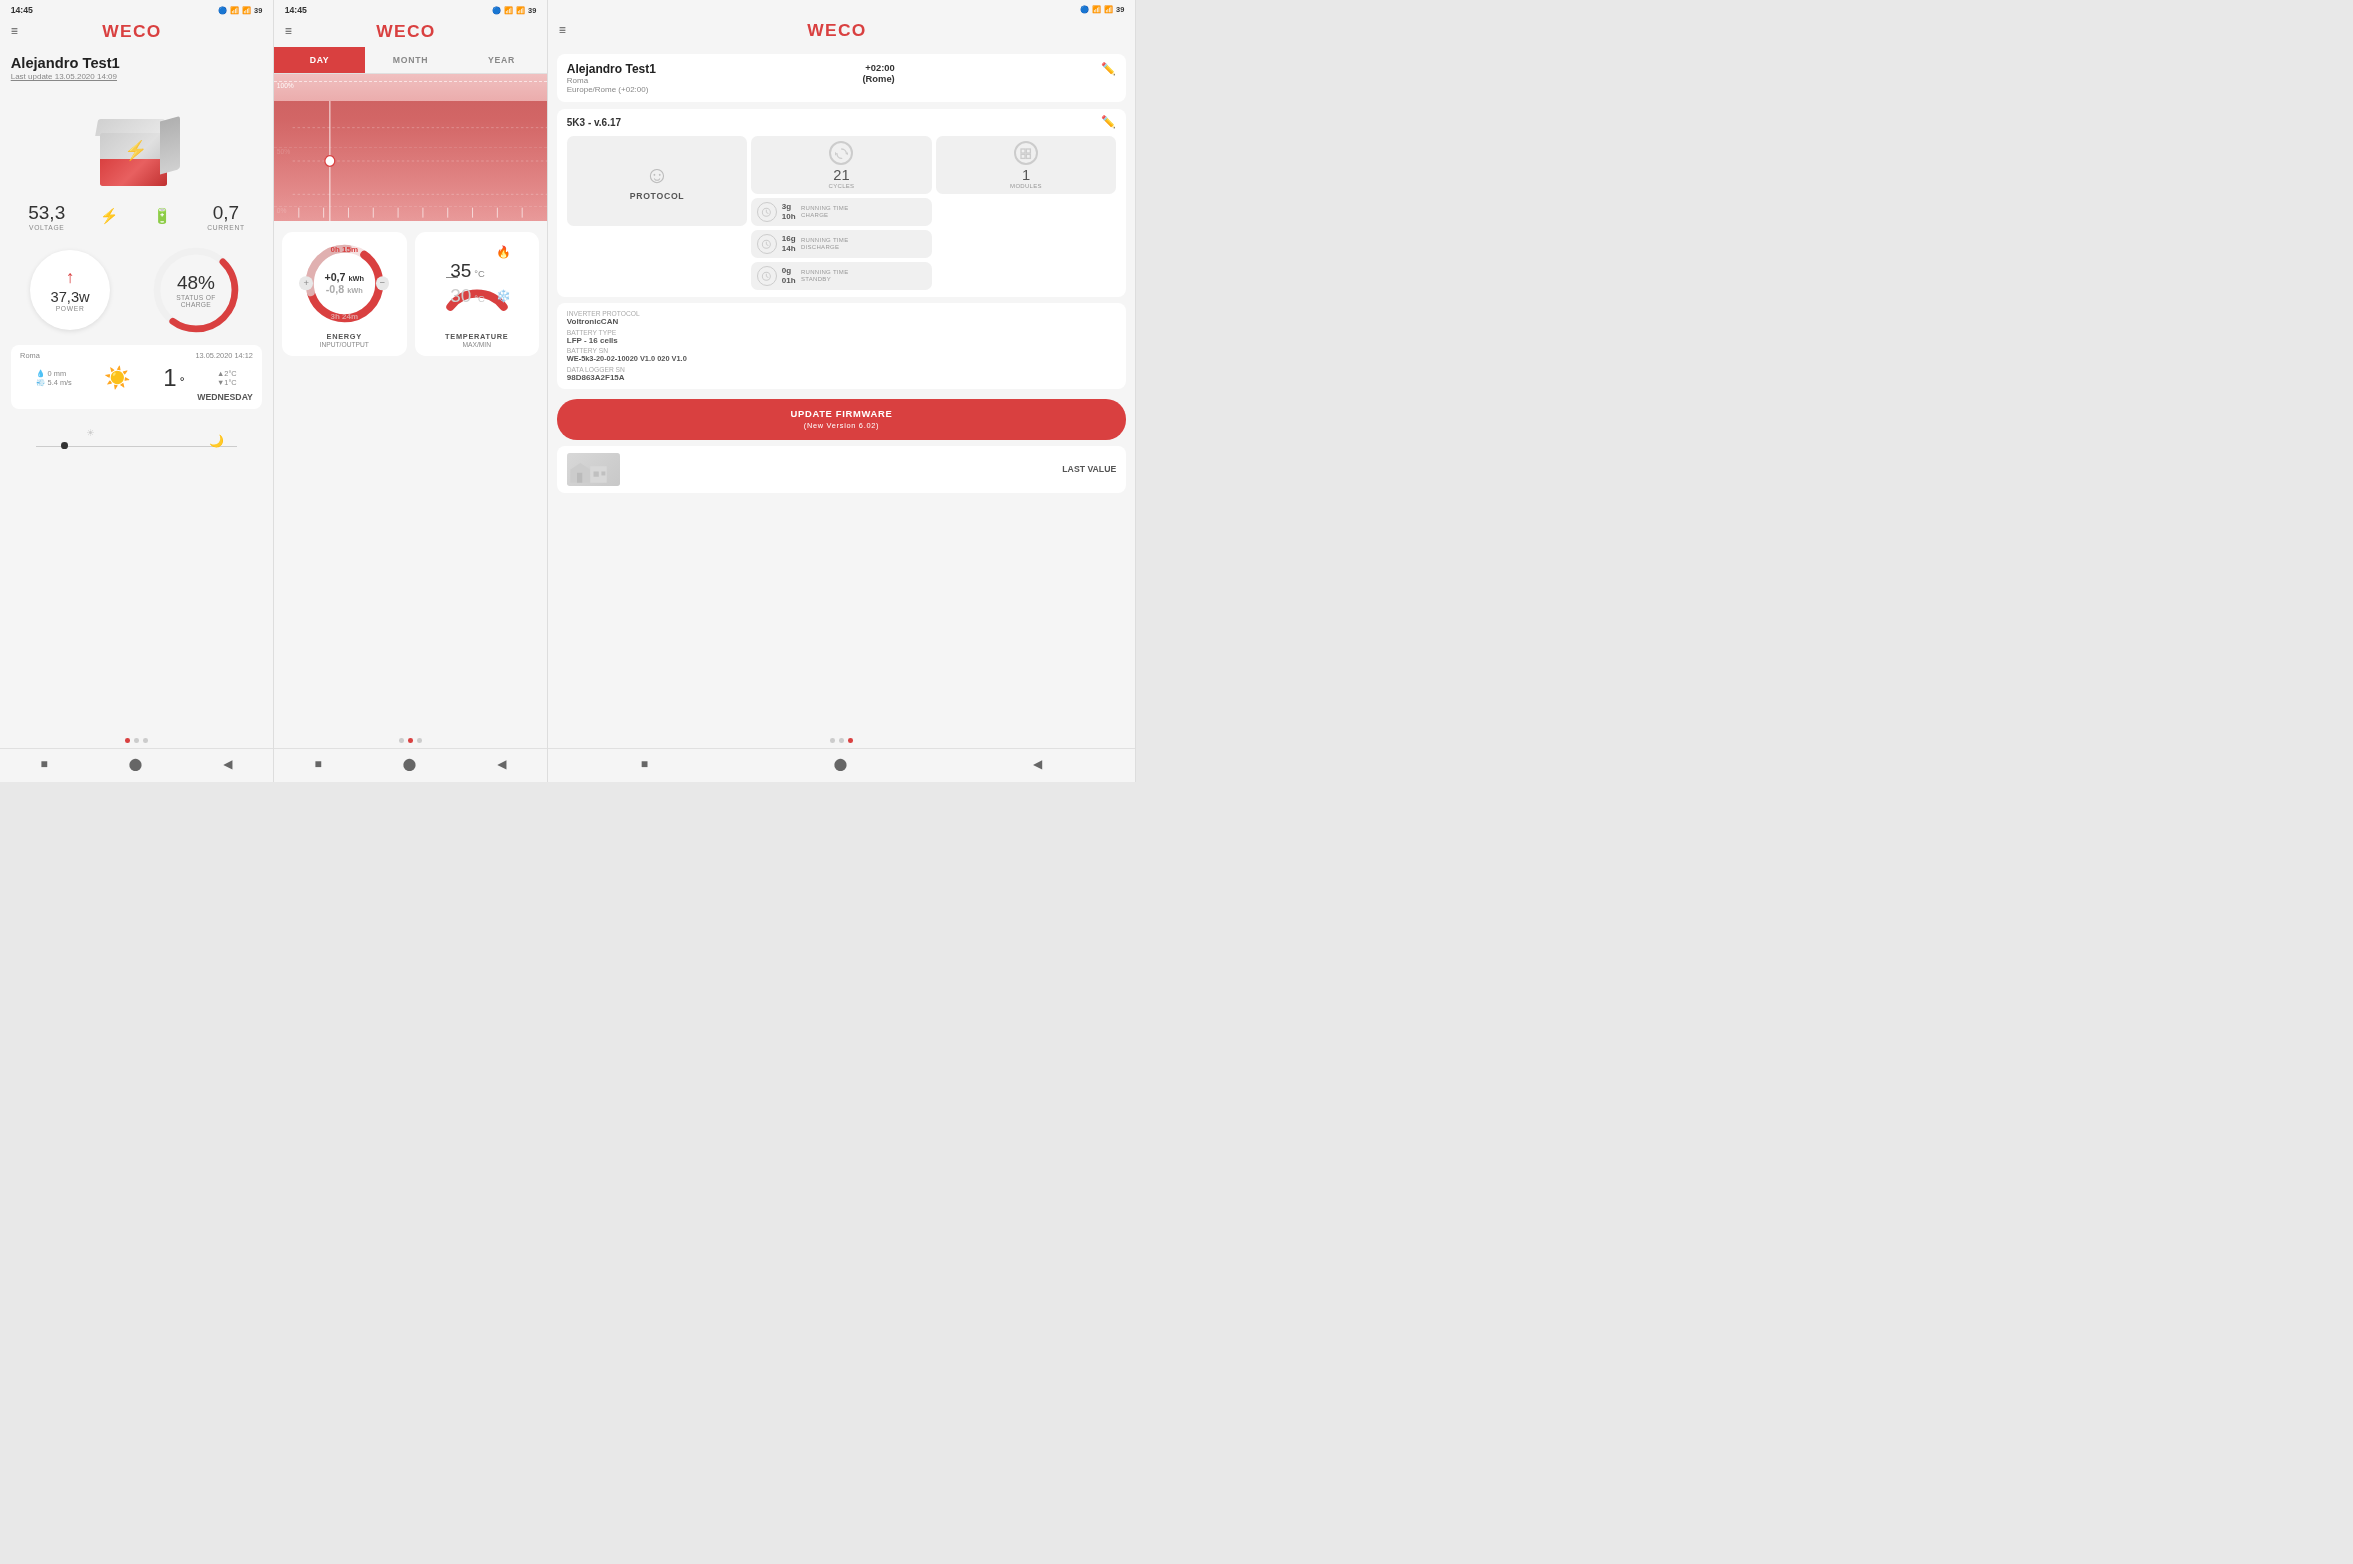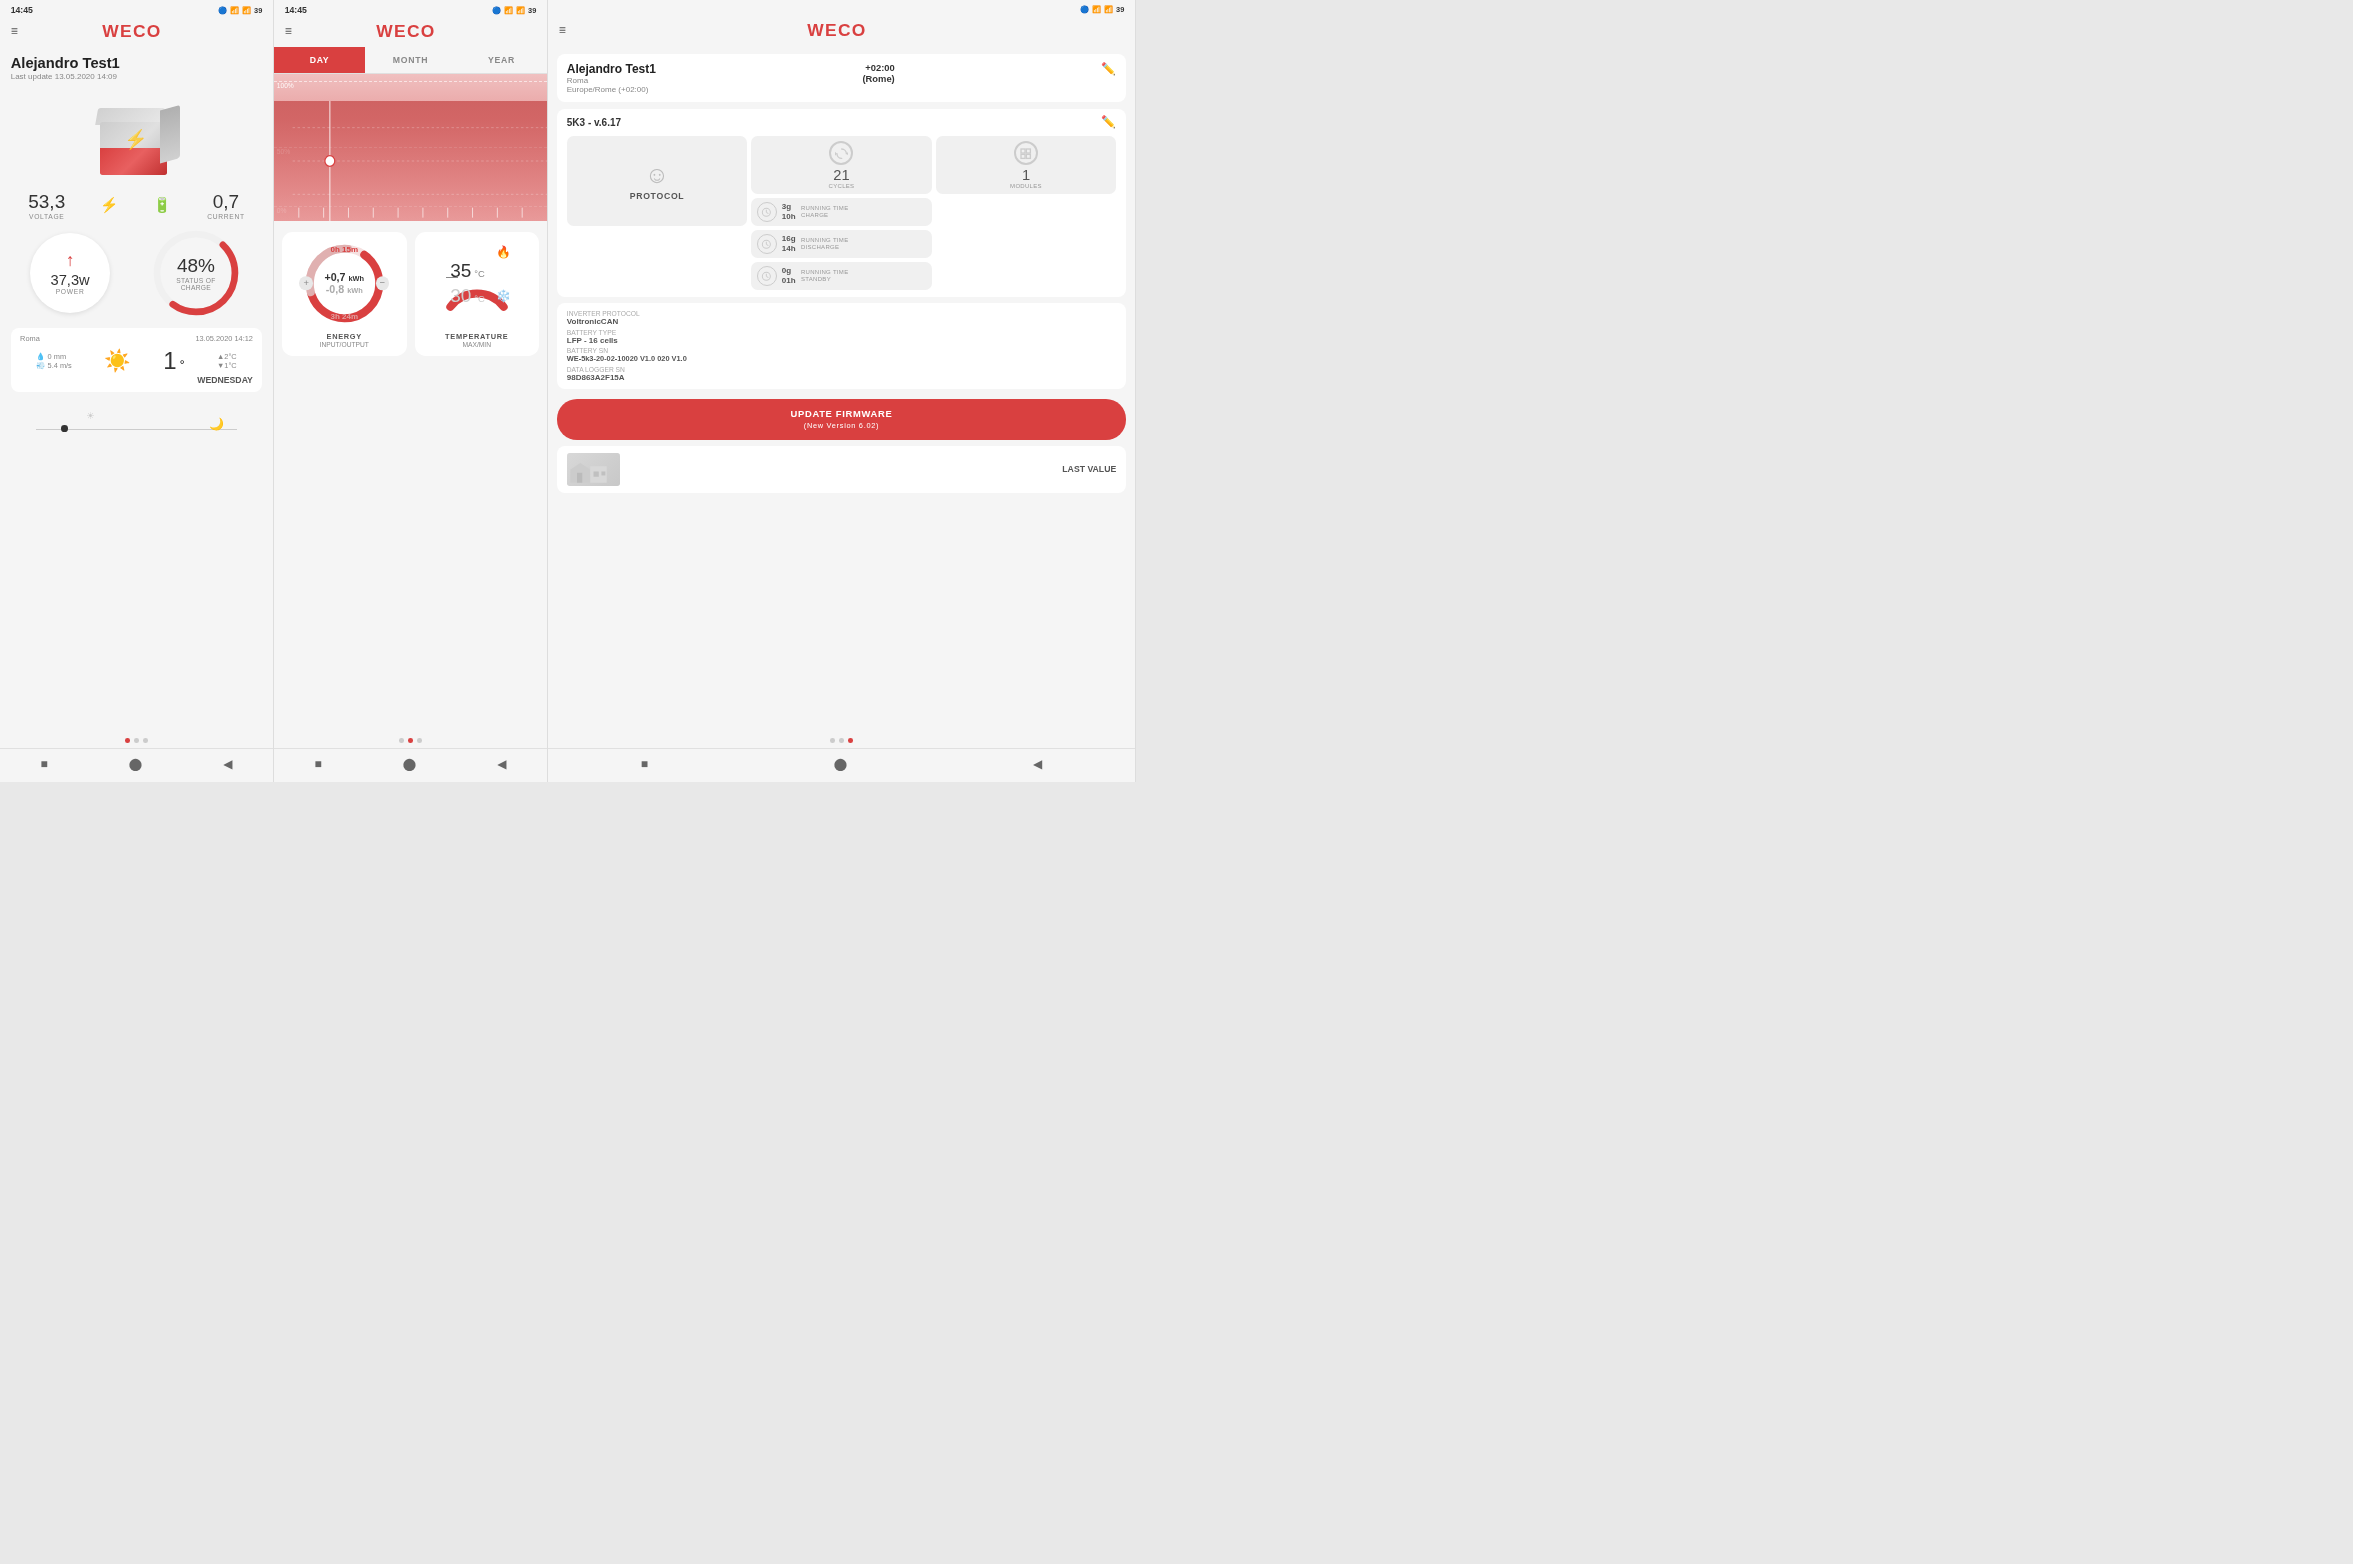--- a/index.html
+++ b/index.html
@@ -47,21 +47,21 @@
     .hamburger { font-size: 12px; color: #555; cursor: pointer; }
     .weco-logo {
       font-size: 17.4px;
       font-weight: 900;
       color: #d94040;
       letter-spacing: 1.3px;
     }
     
     .p1-content { flex: 1; padding: 8px 10.7px; overflow: hidden; }
     .p1-title { font-size: 14.7px; font-weight: 700; color: #222; margin-bottom: 1.3px; }
-    .p1-subtitle { font-size: 8px; color: #888; margin-bottom: 10px; }
+    .p1-subtitle { font-size: 8px; color: #888; margin-bottom: 21px; text-decoration: underline; }
     .battery-visual {
       display: flex;
       justify-content: center;
       align-items: center;
       margin-bottom: 5.3px;
       position: relative;
       height: 94px;
     }
     .battery-3d {
       position: relative;
@@ -102,21 +102,21 @@
       position: absolute;
       top: 27px; left: 50%;
       transform: translateX(-50%);
       font-size: 19px;
       color: rgba(255,255,255,0.8);
     }
     .metrics-row {
       display: flex;
       justify-content: space-around;
       align-items: center;
-      margin-bottom: 6px;
+      margin-bottom: 12px;
     }
     .metric-item { text-align: center; }
     .metric-value { font-size: 19px; font-weight: 300; color: #333; }
     .metric-label { font-size: 6.7px; color: #888; letter-spacing: 0.7px; }
     .lightning-mid { font-size: 14.7px; color: #ccc; }
     .battery-level-icon { font-size: 14.7px; color: #bbb; }
     .bottom-metrics {
       display: flex;
       justify-content: space-around;
       align-items: center;

